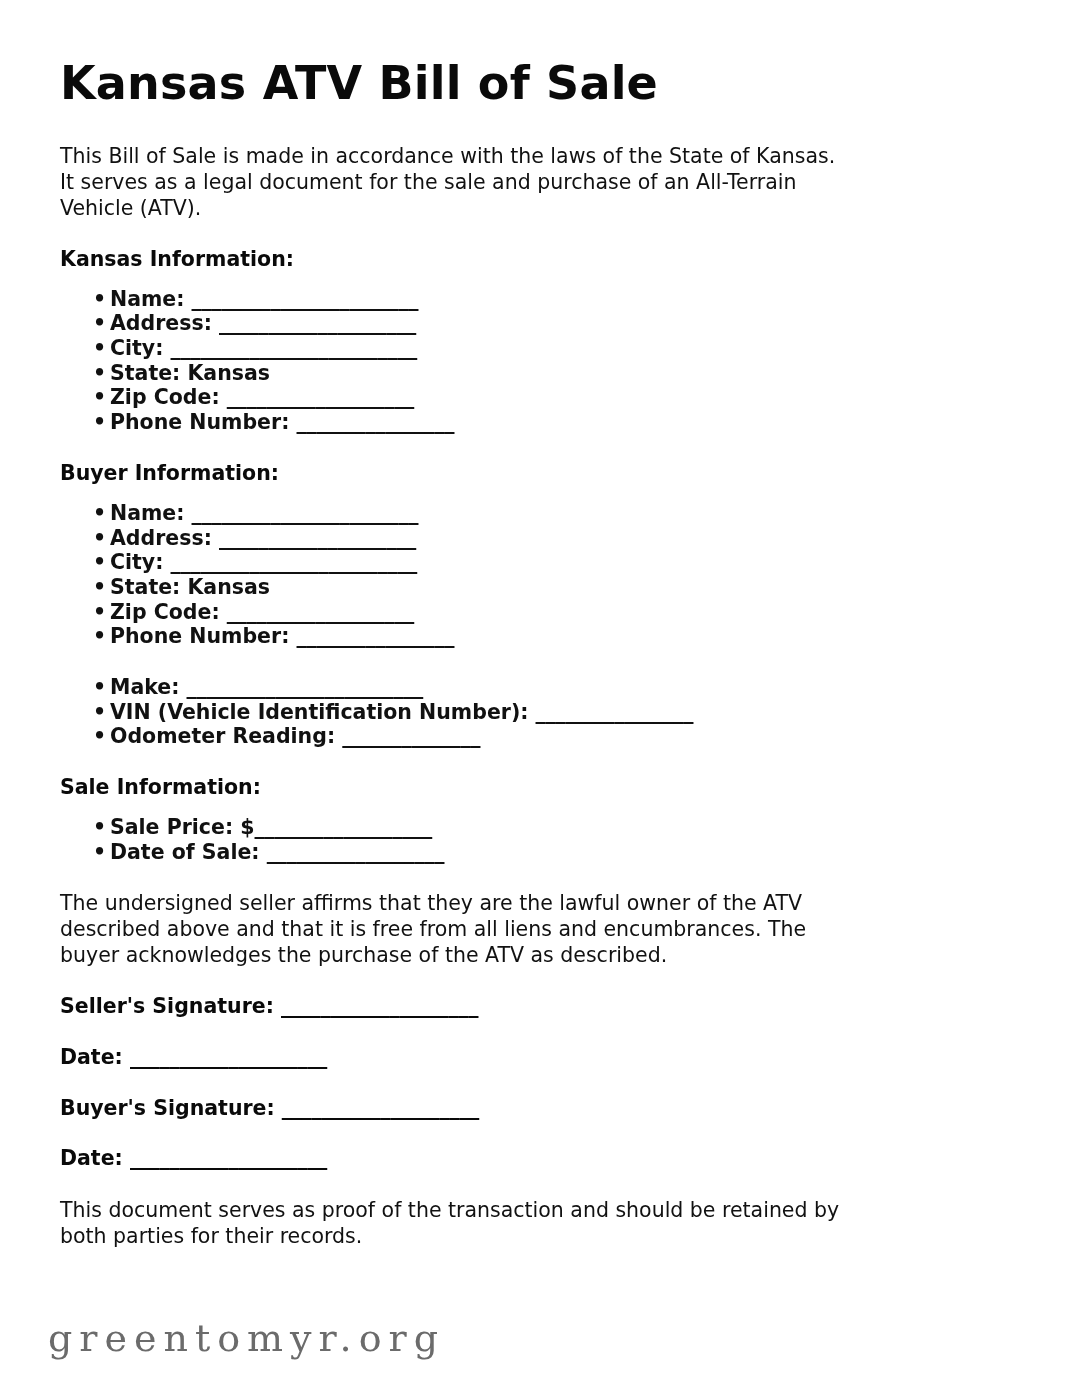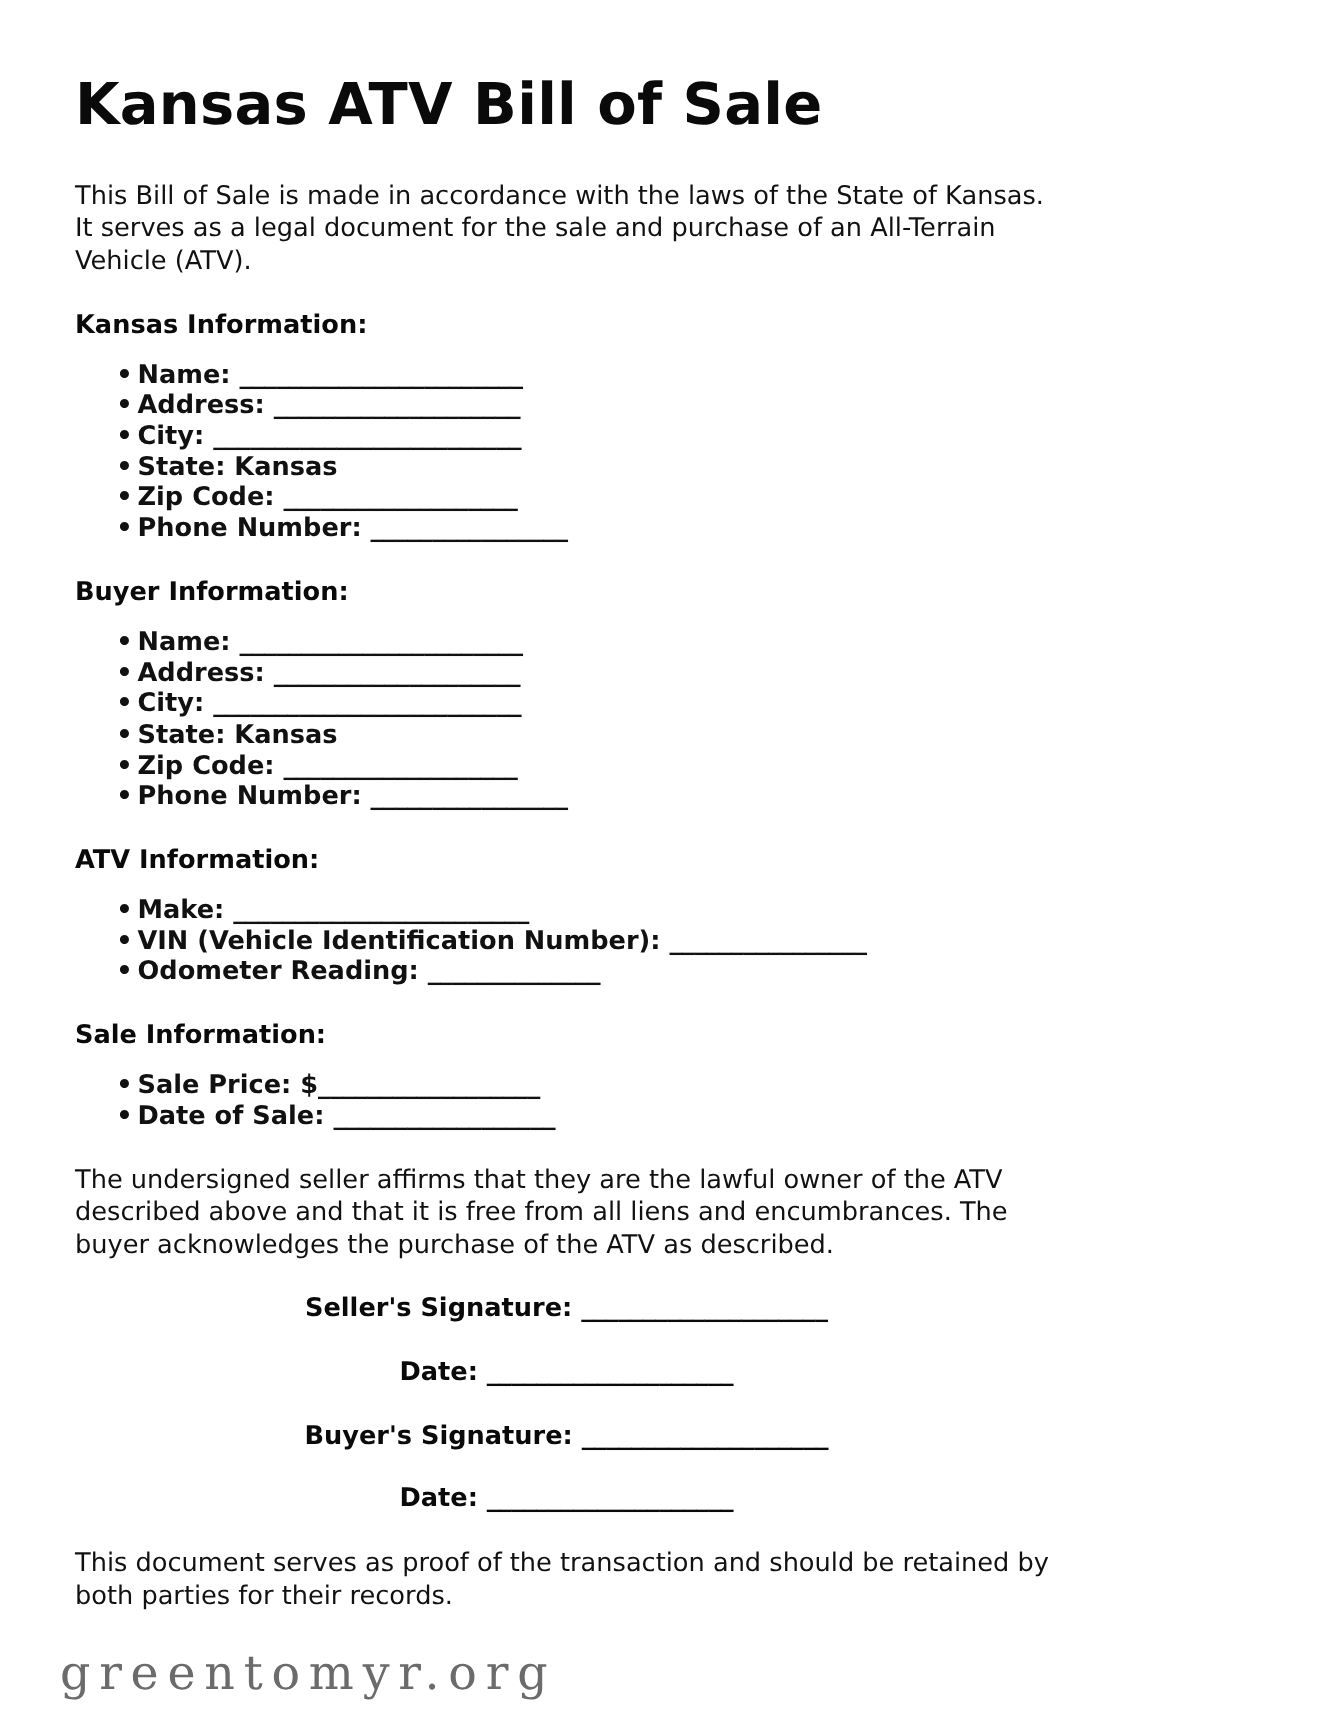--- a/index.html
+++ b/index.html
@@ -76,21 +76,20 @@
   .sig-block {
     margin: 0 0 6px 0;
   }
   .sig-line {
     font-size: 20.5px;
     font-weight: bold;
     line-height: 1.2;
     margin: 0 0 26px 0;
     color: #0a0a0a;
     white-space: nowrap;
-    text-align: center;
   }
   .closing {
     margin-top: 6px;
   }
   .watermark {
     position: absolute;
     left: 32px;
     top: 1316px;
     font-family: "DejaVu Serif", serif;
     font-size: 38px;
@@ -123,21 +122,20 @@
   <h2 class="section-heading">Buyer Information:</h2>
   <ul class="field-list">
     <li><span>Name: </span><span class="blank">_______________________</span></li>
     <li><span>Address: </span><span class="blank">____________________</span></li>
     <li><span>City: </span><span class="blank">_________________________</span></li>
     <li><span>State: Kansas</span><span class="blank"></span></li>
     <li><span>Zip Code: </span><span class="blank">___________________</span></li>
     <li><span>Phone Number: </span><span class="blank">________________</span></li>
   </ul>
 
-  <h2 class="section-heading">ATV Information:</h2>
   <ul class="field-list">
     <li><span>Make: </span><span class="blank">________________________</span></li>
     <li><span>VIN (Vehicle Identification Number): </span><span class="blank">________________</span></li>
     <li><span>Odometer Reading: </span><span class="blank">______________</span></li>
   </ul>
 
   <h2 class="section-heading">Sale Information:</h2>
   <ul class="field-list">
     <li><span>Sale Price: $</span><span class="blank">__________________</span></li>
     <li><span>Date of Sale: </span><span class="blank">__________________</span></li>

